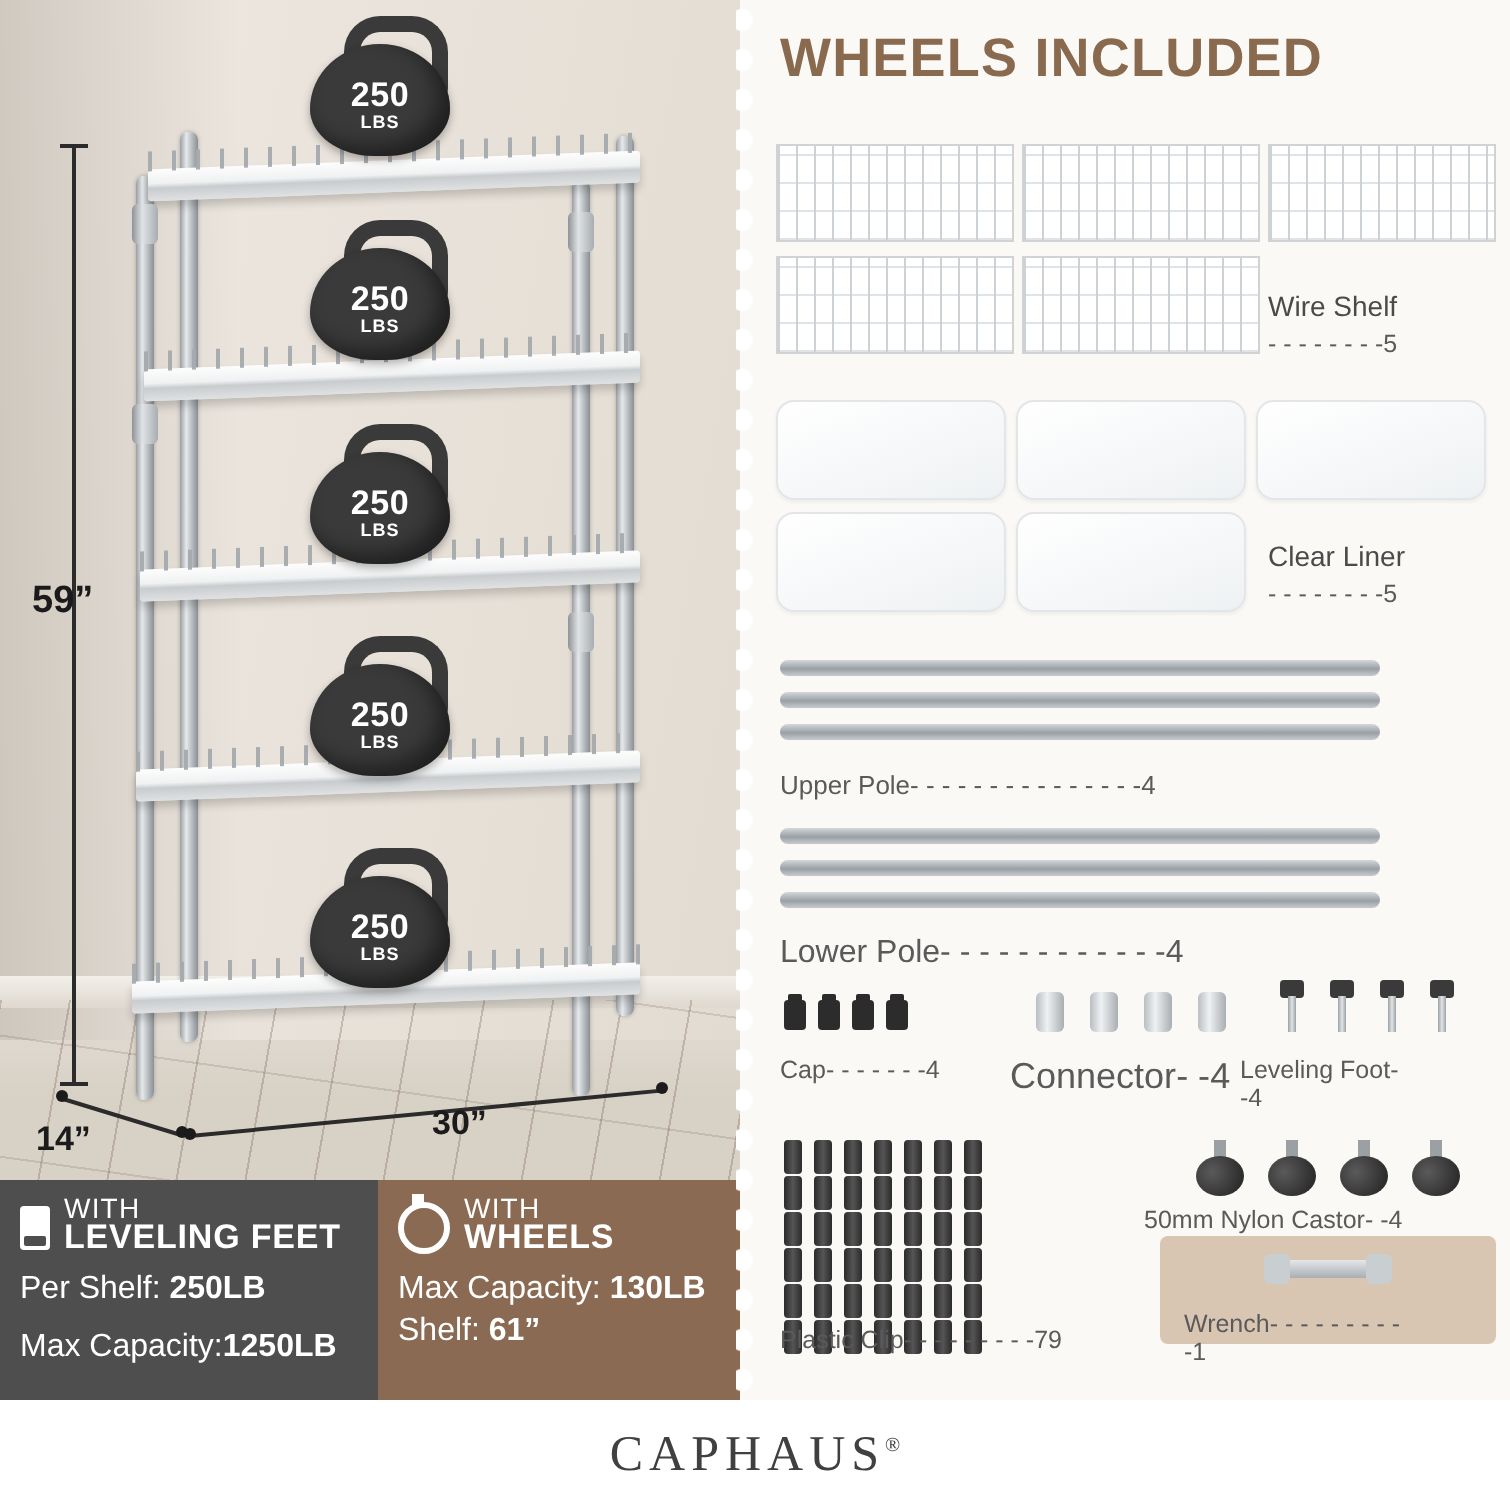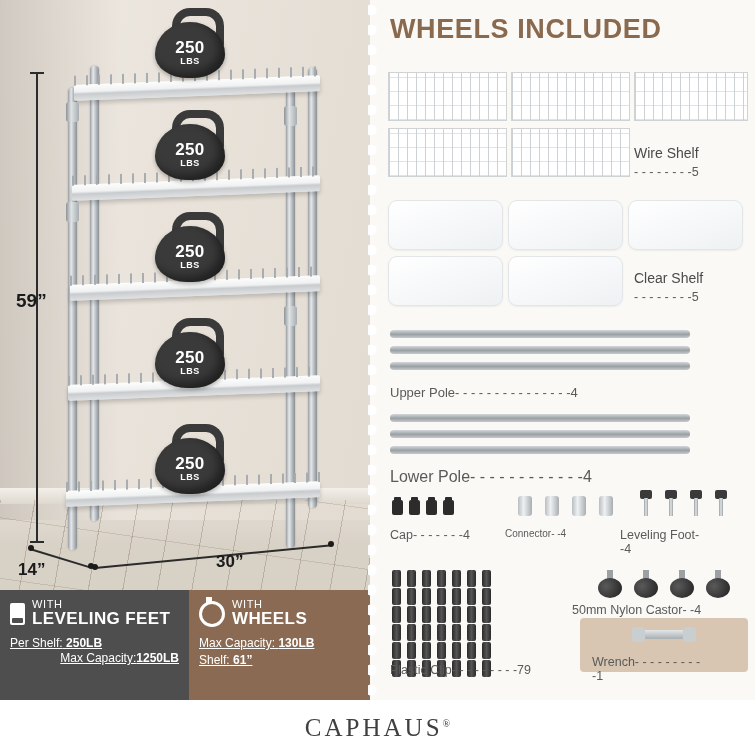--- a/index.html
+++ b/index.html
@@ -44,23 +44,23 @@
   
   .dimline{position:absolute;background:#2b2b2b;}
   .dimtxt{position:absolute;color:#1b1b1b;font-weight:bold;}
   .dot{position:absolute;width:6px;height:6px;border-radius:50%;background:#1b1b1b;}
 
   
   .specbar{position:absolute;left:0;top:590px;width:378px;height:110px;display:flex;}
   .spec-l{width:50%;background:#4e4e4e;color:#fff;padding:9px 10px;box-sizing:border-box;}
   .spec-r{width:50%;background:#8a6a52;color:#fff;padding:9px 10px;box-sizing:border-box;}
   .spec-head{display:flex;align-items:center;gap:7px;}
-  .spec-sub{font-size:11px;letter-spacing:.6px;line-height:10px;}
+  .spec-sub{font-size:14px;letter-spacing:.6px;line-height:10px;}
   .spec-title{font-size:17px;font-weight:bold;letter-spacing:.4px;}
-  .spec-line{font-size:12px;margin-top:7px;text-decoration:underline;}
+  .spec-line{font-size:16px;margin-top:7px;}
   .spec-line b{font-weight:bold;}
   .ic-foot{width:15px;height:22px;background:#fff;border-radius:2px;position:relative;}
   .ic-foot:after{content:"";position:absolute;left:2px;bottom:2px;width:11px;height:5px;background:#4e4e4e;border-radius:1px;}
   .ic-wheel{width:20px;height:20px;border-radius:50%;border:3px solid #fff;position:relative;}
   .ic-wheel:after{content:"";position:absolute;left:4px;top:-7px;width:6px;height:7px;background:#fff;}
 
   
   .right{position:absolute;left:370px;top:0;width:385px;height:700px;background:#fbf9f6;}
   .notch{position:absolute;left:368px;top:0;width:22px;height:700px;
      background:radial-gradient(circle at 3px 10px,#ffffff 5px,rgba(255,255,255,0) 6px) 0 0/22px 20px repeat-y;}
@@ -189,21 +189,21 @@
           <div class="ic-foot"></div>
           <div>
             <div class="spec-sub">WITH</div>
             <div class="spec-title">LEVELING FEET</div>
           </div>
         </div>
         <div class="spec-line">
           <span>Per Shelf:</span>
           <b>250LB</b>
         </div>
-        <div class="spec-line" style="margin-top:1px;text-align:right;">
+        <div class="spec-line" style="margin-top:11px;">
           <span>Max Capacity:</span><b>1250LB</b>
         </div>
       </div>
       <div class="spec-r">
         <div class="spec-head">
           <div class="ic-wheel"></div>
           <div>
             <div class="spec-sub">WITH</div>
             <div class="spec-title">WHEELS</div>
           </div>
@@ -232,21 +232,21 @@
   <div class="lbl" style="left:634px;top:145px;font-size:14px;color:#4a4a4a;">Wire Shelf</div>
   <div class="lbl" style="left:634px;top:165px;">
     <span class="dash">- - - - - - - -</span><span>5</span>
   </div>
 
   <div class="liner" style="left:388px;top:200px;width:113px;height:48px;"></div>
   <div class="liner" style="left:508px;top:200px;width:113px;height:48px;"></div>
   <div class="liner" style="left:628px;top:200px;width:113px;height:48px;"></div>
   <div class="liner" style="left:388px;top:256px;width:113px;height:48px;"></div>
   <div class="liner" style="left:508px;top:256px;width:113px;height:48px;"></div>
-  <div class="lbl" style="left:634px;top:270px;font-size:14px;color:#4a4a4a;">Clear Shelf</div>
+  <div class="lbl" style="left:634px;top:270px;font-size:14px;color:#4a4a4a;">Clear Liner</div>
   <div class="lbl" style="left:634px;top:290px;">
     <span class="dash">- - - - - - - -</span><span>5</span>
   </div>
 
   <div class="pole" style="left:390px;top:330px;width:300px;"></div>
   <div class="pole" style="left:390px;top:346px;width:300px;"></div>
   <div class="pole" style="left:390px;top:362px;width:300px;"></div>
   <div class="lbl" style="left:390px;top:385px;font-size:13px;">
     <span>Upper Pole</span><span class="dash">- - - - - - - - - - - - - - -</span><span>4</span>
   </div>
@@ -263,21 +263,21 @@
   <div class="cap" style="left:426px;top:500px;"></div>
   <div class="cap" style="left:443px;top:500px;"></div>
   <div class="lbl" style="left:390px;top:528px;font-size:12.5px;">
     <span>Cap</span><span class="dash">- - - - - - -</span><span>4</span>
   </div>
 
   <div class="conn" style="left:518px;top:496px;"></div>
   <div class="conn" style="left:545px;top:496px;"></div>
   <div class="conn" style="left:572px;top:496px;"></div>
   <div class="conn" style="left:599px;top:496px;"></div>
-  <div class="lbl" style="left:505px;top:528px;font-size:10px;">
+  <div class="lbl" style="left:505px;top:528px;font-size:18px;">
     <span>Connector</span><span class="dash">- -</span><span>4</span>
   </div>
 
   <div class="foot" style="left:640px;top:490px;">
       <div class="head"></div>
       <div class="stem"></div>
     </div>
   <div class="foot" style="left:665px;top:490px;">
       <div class="head"></div>
       <div class="stem"></div>

